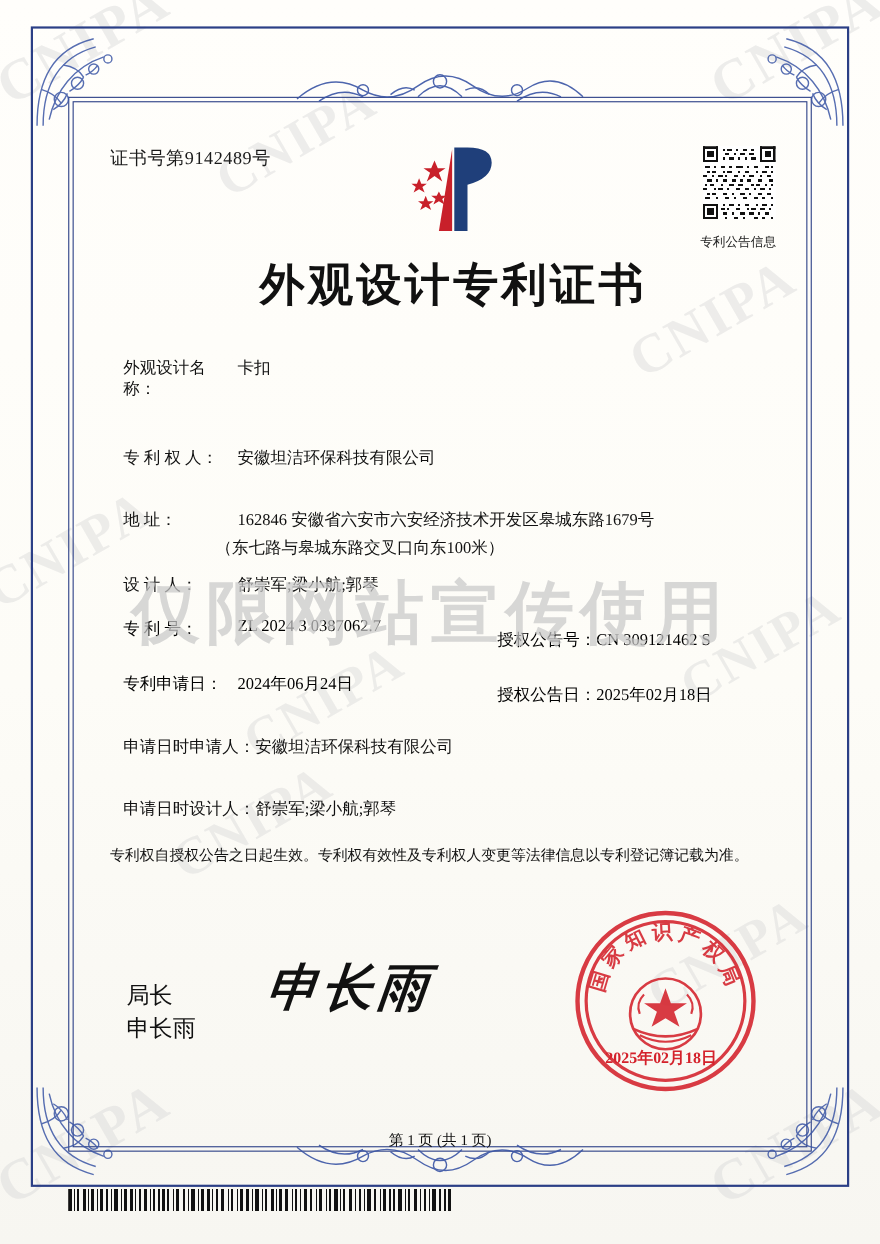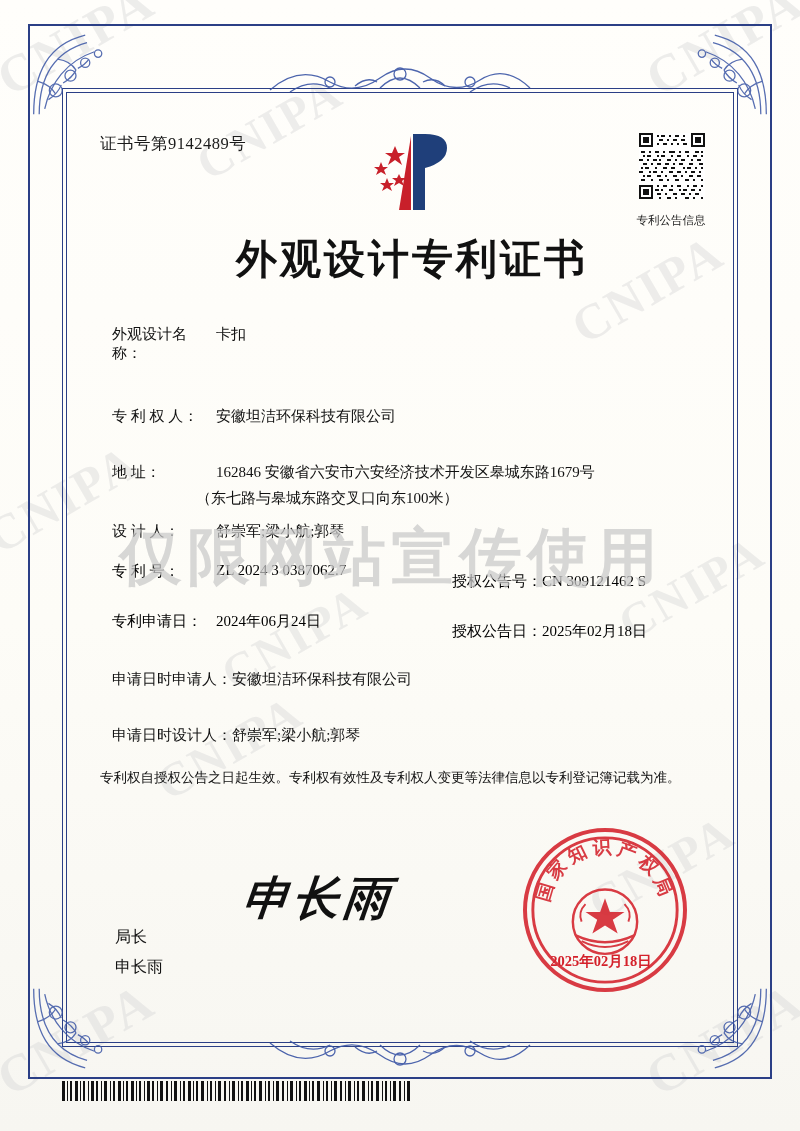--- a/index.html
+++ b/index.html
@@ -96,21 +96,21 @@
   .two-col .right{position:absolute;left:340px;top:10px;}
   
   .legal{
     position:absolute;left:100px;right:100px;top:765px;
     font-size:13.5px;line-height:25px;color:#111;text-align:justify;
   }
   .legal p{margin:0 0 4px 0;}
   .legal .indent{text-indent:28px;}
   
   .sig-label{
-    position:absolute;left:115px;top:890px;font-size:16px;line-height:30px;color:#111;margin-top:32px;
+    position:absolute;left:115px;top:890px;font-size:21px;line-height:30px;color:#111;
   }
   .sig-script{
     position:absolute;left:243px;top:868px;
     font-family:"Liberation Serif", serif;
     font-size:46px;color:#111;font-style:italic;font-weight:bold;
     letter-spacing:4px;
     transform:skewX(-6deg);
   }
   
   .seal{
@@ -462,20 +462,21 @@
       <path d="M-30 14 q30 14 60 0" fill="none" stroke="#d4212b" stroke-width="2.5"></path>
       <path d="M-24 20 q24 12 48 0" fill="none" stroke="#d4212b" stroke-width="2"></path>
       <path d="M-20 -18 q-8 8 -4 18" fill="none" stroke="#d4212b" stroke-width="2"></path>
       <path d="M20 -18 q8 8 4 18" fill="none" stroke="#d4212b" stroke-width="2"></path>
     </g>
   </svg>
   <div class="seal-date">2025年02月18日</div>
 
   <div class="big-wm">仅限网站宣传使用</div>
 
+  <div class="pagefoot">第 1 页 (共 1 页)</div>
 
   <svg class="barcode" viewBox="0 0 350 20" shape-rendering="crispEdges">
     <g fill="#111">
       <rect x="0" y="0" width="3" height="20"></rect>
         <rect x="5" y="0" width="1" height="20"></rect>
       <rect x="8" y="0" width="2" height="20"></rect>
         <rect x="13" y="0" width="3" height="20"></rect>
       <rect x="18" y="0" width="1" height="20"></rect>
         <rect x="21" y="0" width="2" height="20"></rect>
       <rect x="26" y="0" width="1" height="20"></rect>

